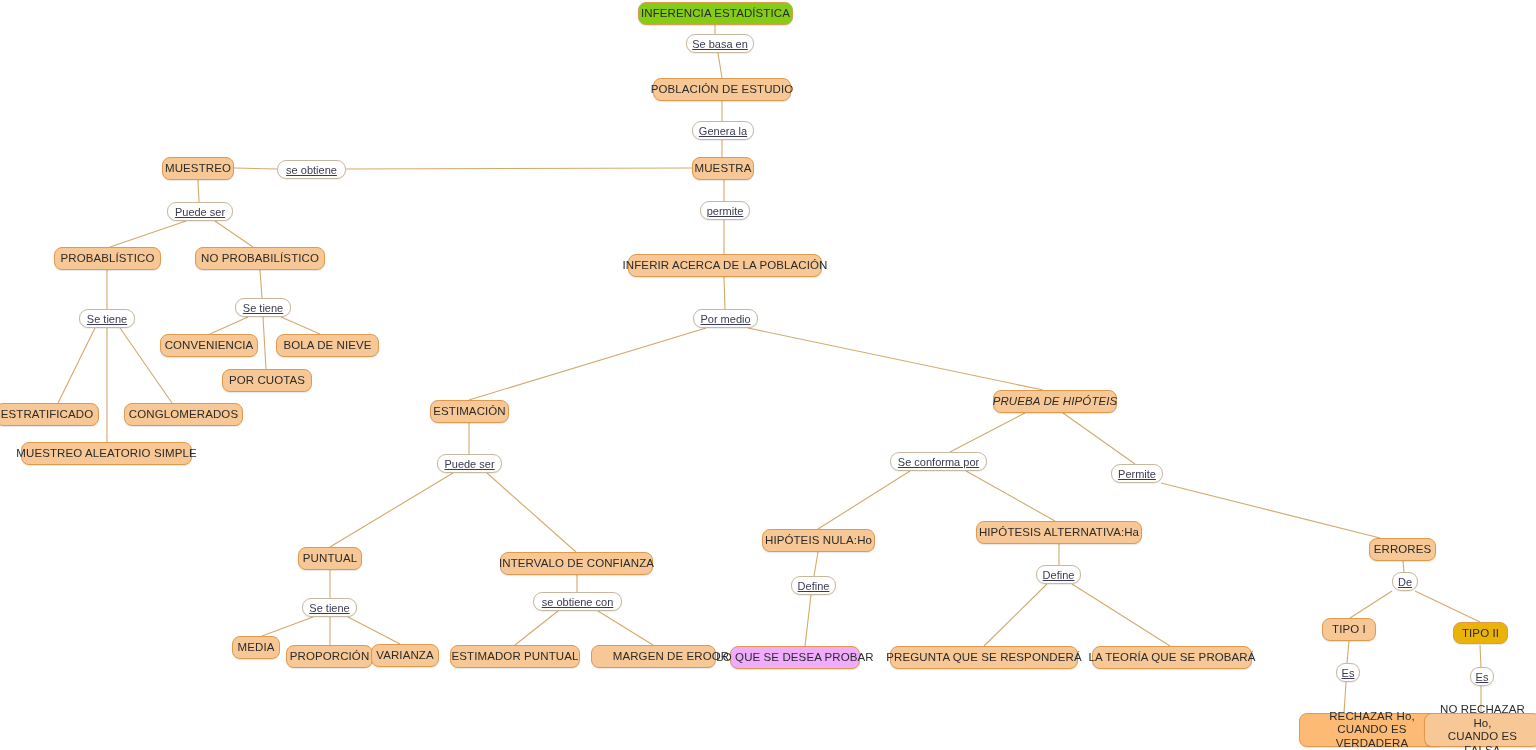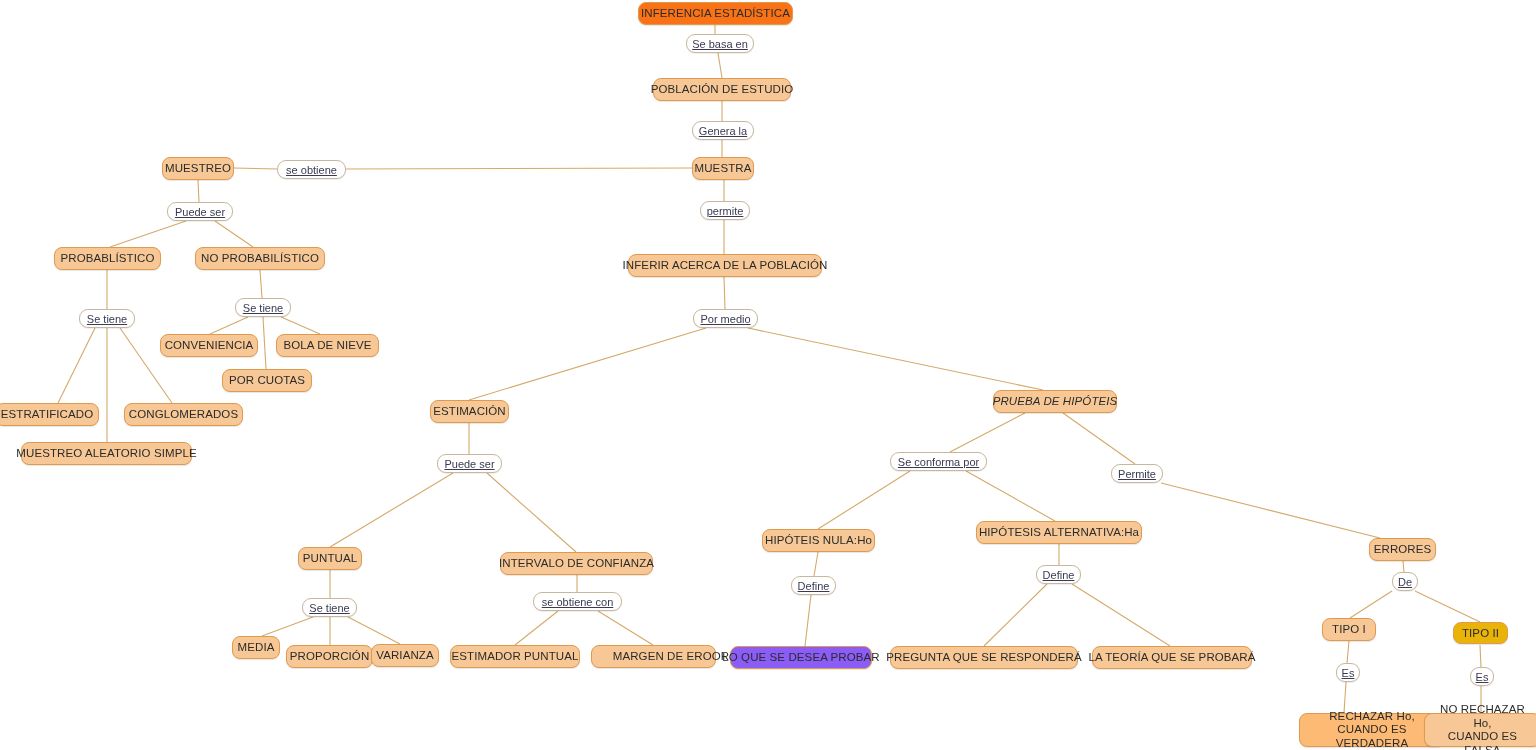--- a/index.html
+++ b/index.html
@@ -115,21 +115,21 @@
       <line x1="1161" y1="483" x2="1380" y2="538" stroke="#d4a96a" stroke-width="1.1"></line>
       <line x1="1403" y1="561" x2="1404" y2="572" stroke="#d4a96a" stroke-width="1.1"></line>
       <line x1="1392" y1="591" x2="1350" y2="618" stroke="#d4a96a" stroke-width="1.1"></line>
       <line x1="1415" y1="591" x2="1480" y2="622" stroke="#d4a96a" stroke-width="1.1"></line>
       <line x1="1349" y1="641" x2="1347" y2="663" stroke="#d4a96a" stroke-width="1.1"></line>
       <line x1="1346" y1="682" x2="1344" y2="713" stroke="#d4a96a" stroke-width="1.1"></line>
       <line x1="1480" y1="645" x2="1481" y2="667" stroke="#d4a96a" stroke-width="1.1"></line>
       <line x1="1481" y1="686" x2="1481" y2="713" stroke="#d4a96a" stroke-width="1.1"></line>
     </svg>
   <div id="nodes-layer">
-      <div class="node" style="left: 638px; top: 2px; width: 155px; height: 23px; background: #f97316; border-color: rgb(224, 154, 78);">INFERENCIA ESTADÍSTICA</div>
+      <div class="node" style="left: 638px; top: 2px; width: 155px; height: 23px; background: #84cc16; border-color: rgb(224, 154, 78);">INFERENCIA ESTADÍSTICA</div>
       <div class="node" style="left: 653px; top: 78px; width: 138px; height: 23px; background: rgb(247, 200, 149); border-color: rgb(224, 154, 78);">POBLACIÓN DE ESTUDIO</div>
       <div class="node" style="left: 692px; top: 157px; width: 62px; height: 23px; background: rgb(247, 200, 149); border-color: rgb(224, 154, 78);">MUESTRA</div>
       <div class="node" style="left: 162px; top: 157px; width: 72px; height: 23px; background: rgb(247, 200, 149); border-color: rgb(224, 154, 78);">MUESTREO</div>
       <div class="node" style="left: 54px; top: 247px; width: 107px; height: 23px; background: rgb(247, 200, 149); border-color: rgb(224, 154, 78);">PROBABLÍSTICO</div>
       <div class="node" style="left: 195px; top: 247px; width: 130px; height: 23px; background: rgb(247, 200, 149); border-color: rgb(224, 154, 78);">NO PROBABILÍSTICO</div>
       <div class="node" style="left: -5px; top: 403px; width: 104px; height: 23px; background: rgb(247, 200, 149); border-color: rgb(224, 154, 78);">ESTRATIFICADO</div>
       <div class="node" style="left: 124px; top: 403px; width: 119px; height: 23px; background: rgb(247, 200, 149); border-color: rgb(224, 154, 78);">CONGLOMERADOS</div>
       <div class="node" style="left: 21px; top: 442px; width: 171px; height: 23px; background: rgb(247, 200, 149); border-color: rgb(224, 154, 78);">MUESTREO ALEATORIO SIMPLE</div>
       <div class="node" style="left: 160px; top: 334px; width: 98px; height: 23px; background: rgb(247, 200, 149); border-color: rgb(224, 154, 78);">CONVENIENCIA</div>
       <div class="node" style="left: 276px; top: 334px; width: 103px; height: 23px; background: rgb(247, 200, 149); border-color: rgb(224, 154, 78);">BOLA DE NIEVE</div>
@@ -139,21 +139,21 @@
       <div class="node" style="left: 993px; top: 390px; width: 124px; height: 23px; background: rgb(247, 200, 149); border-color: rgb(224, 154, 78); font-style: italic;">PRUEBA DE HIPÓTEIS</div>
       <div class="node" style="left: 298px; top: 547px; width: 64px; height: 23px; background: rgb(247, 200, 149); border-color: rgb(224, 154, 78);">PUNTUAL</div>
       <div class="node" style="left: 500px; top: 552px; width: 153px; height: 23px; background: rgb(247, 200, 149); border-color: rgb(224, 154, 78);">INTERVALO DE CONFIANZA</div>
       <div class="node" style="left: 232px; top: 636px; width: 48px; height: 23px; background: rgb(247, 200, 149); border-color: rgb(224, 154, 78);">MEDIA</div>
       <div class="node" style="left: 286px; top: 645px; width: 87px; height: 23px; background: rgb(247, 200, 149); border-color: rgb(224, 154, 78);">PROPORCIÓN</div>
       <div class="node" style="left: 371px; top: 644px; width: 68px; height: 23px; background: rgb(247, 200, 149); border-color: rgb(224, 154, 78);">VARIANZA</div>
       <div class="node" style="left: 450px; top: 645px; width: 130px; height: 23px; background: rgb(247, 200, 149); border-color: rgb(224, 154, 78);">ESTIMADOR PUNTUAL</div>
       <div class="node" style="left: 591px; top: 645px; width: 125px; height: 23px; background: rgb(247, 200, 149); border-color: rgb(224, 154, 78); padding-left: 44px;">MARGEN DE EROOR</div>
       <div class="node" style="left: 762px; top: 529px; width: 113px; height: 23px; background: rgb(247, 200, 149); border-color: rgb(224, 154, 78);">HIPÓTEIS NULA:Ho</div>
       <div class="node" style="left: 976px; top: 521px; width: 166px; height: 23px; background: rgb(247, 200, 149); border-color: rgb(224, 154, 78);">HIPÓTESIS ALTERNATIVA:Ha</div>
-      <div class="node" style="left: 730px; top: 646px; width: 142px; height: 23px; background: #8b5cf6; border-color: rgb(224, 154, 78);">LO QUE SE DESEA PROBAR</div>
+      <div class="node" style="left: 730px; top: 646px; width: 130px; height: 23px; background: #f0abfc; border-color: rgb(224, 154, 78);">LO QUE SE DESEA PROBAR</div>
       <div class="node" style="left: 890px; top: 646px; width: 188px; height: 23px; background: rgb(247, 200, 149); border-color: rgb(224, 154, 78);">PREGUNTA QUE SE RESPONDERÁ</div>
       <div class="node" style="left: 1092px; top: 646px; width: 160px; height: 23px; background: rgb(247, 200, 149); border-color: rgb(224, 154, 78);">LA TEORÍA QUE SE PROBARÁ</div>
       <div class="node" style="left: 1369px; top: 538px; width: 67px; height: 23px; background: rgb(247, 200, 149); border-color: rgb(224, 154, 78);">ERRORES</div>
       <div class="node" style="left: 1322px; top: 618px; width: 54px; height: 23px; background: rgb(247, 200, 149); border-color: rgb(224, 154, 78);">TIPO I</div>
       <div class="node" style="left: 1453px; top: 622px; width: 55px; height: 22px; background: #eab308; border-color: rgb(224, 154, 78);">TIPO II</div>
       <div class="node multiline" style="left: 1271px; top: 713px; width: 146px; height: 34px; background: #fdba74; border-color: rgb(224, 154, 78); margin-left: 28px;">RECHAZAR Ho,
 CUANDO ES VERDADERA</div>
       <div class="node multiline" style="left: 1424px; top: 713px; width: 117px; height: 34px; background: rgb(247, 200, 149); border-color: rgb(224, 154, 78);">NO RECHAZAR Ho,
 CUANDO ES FALSA</div>
     </div>

